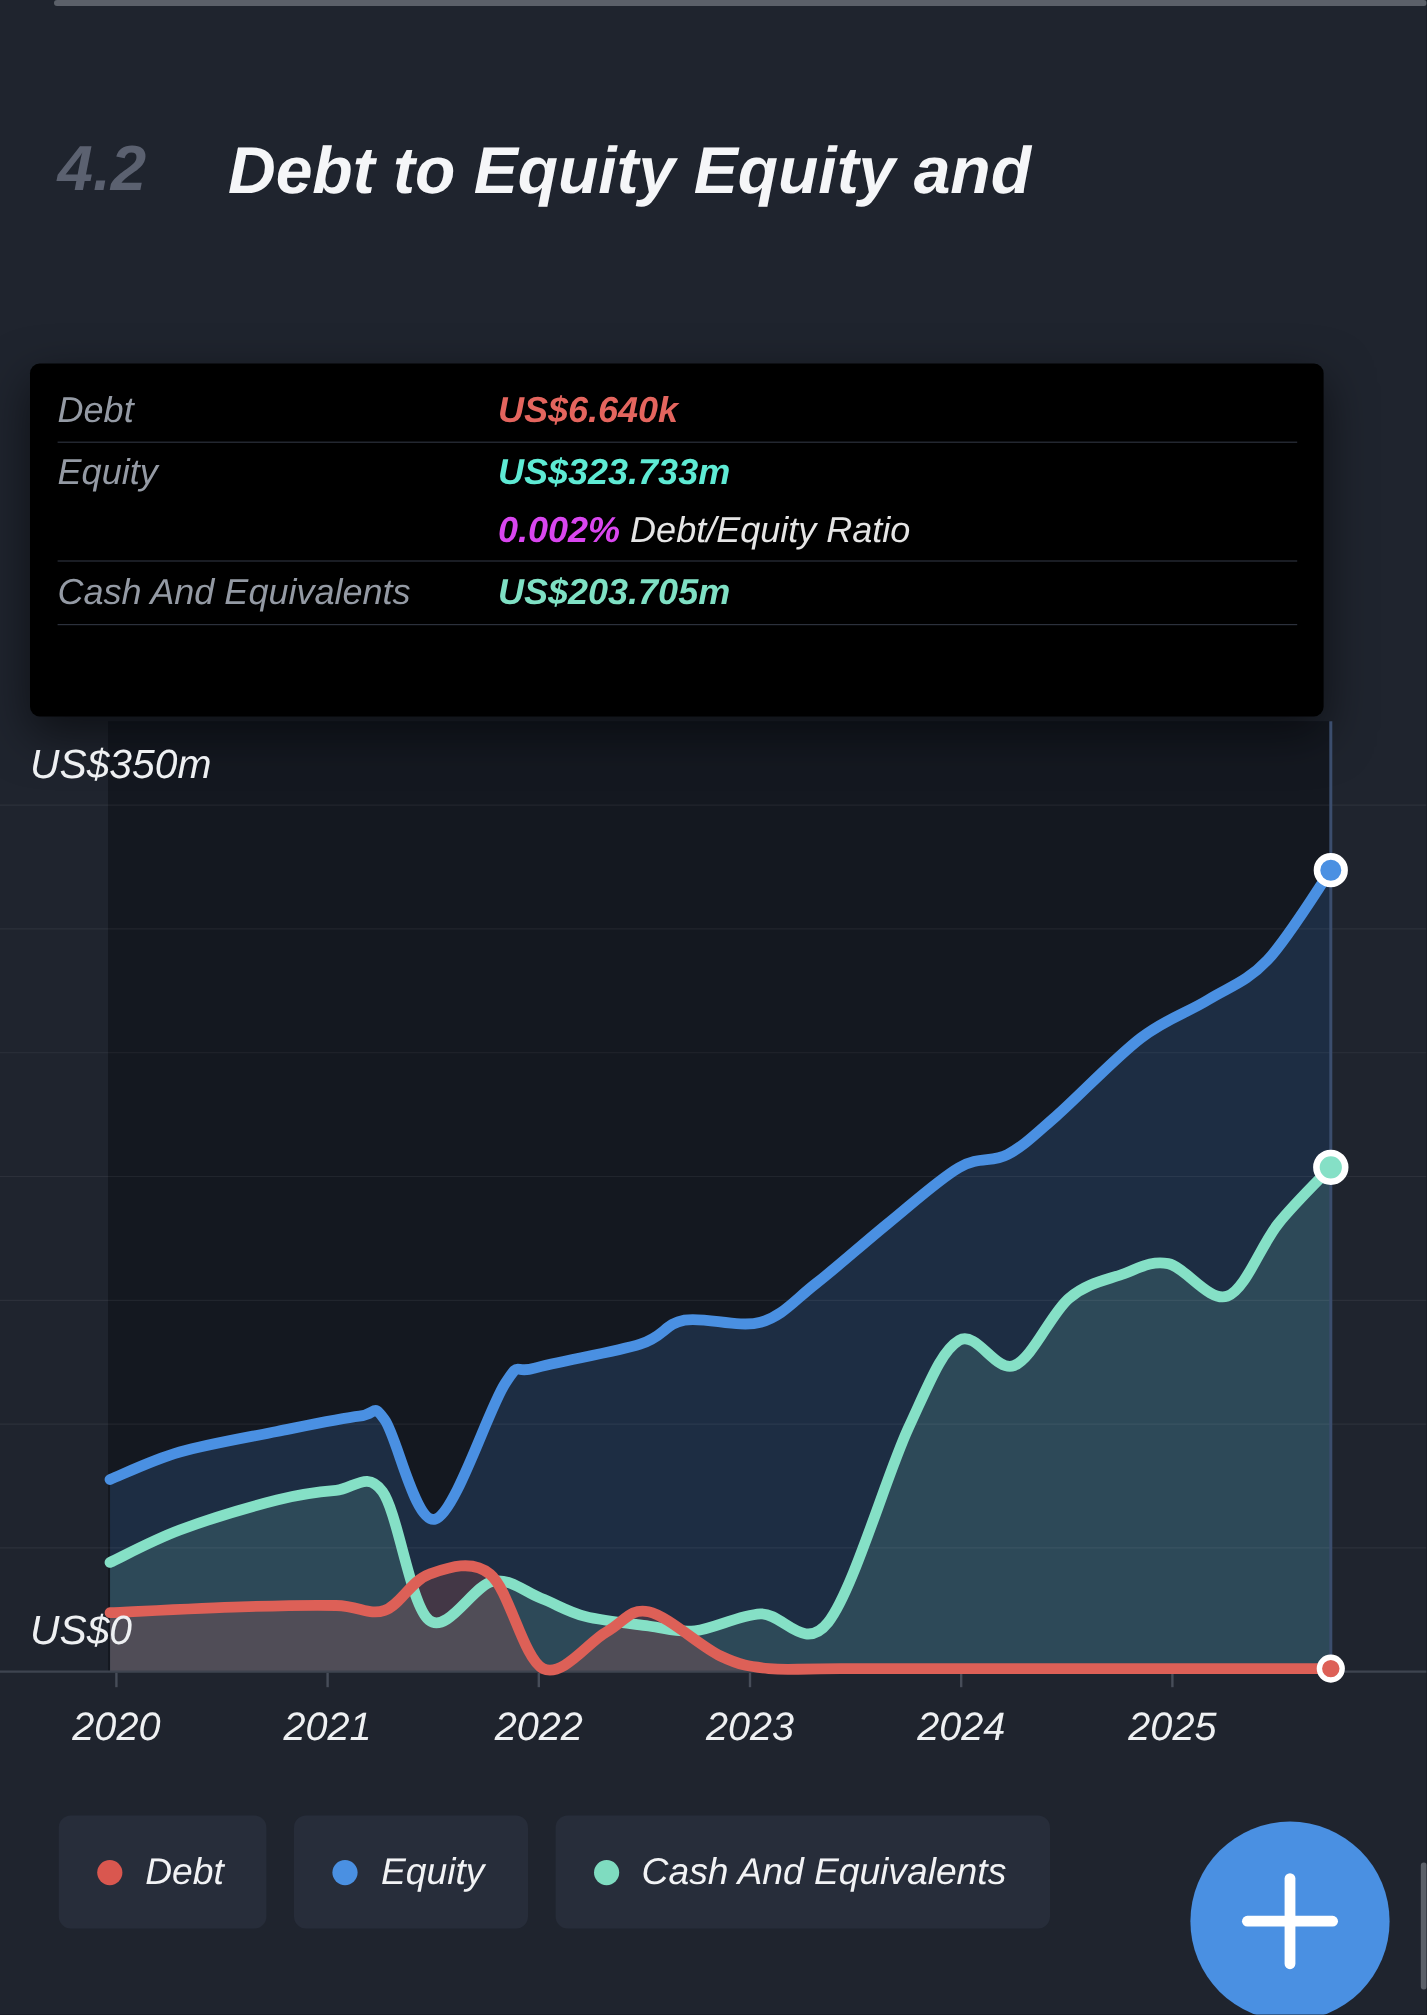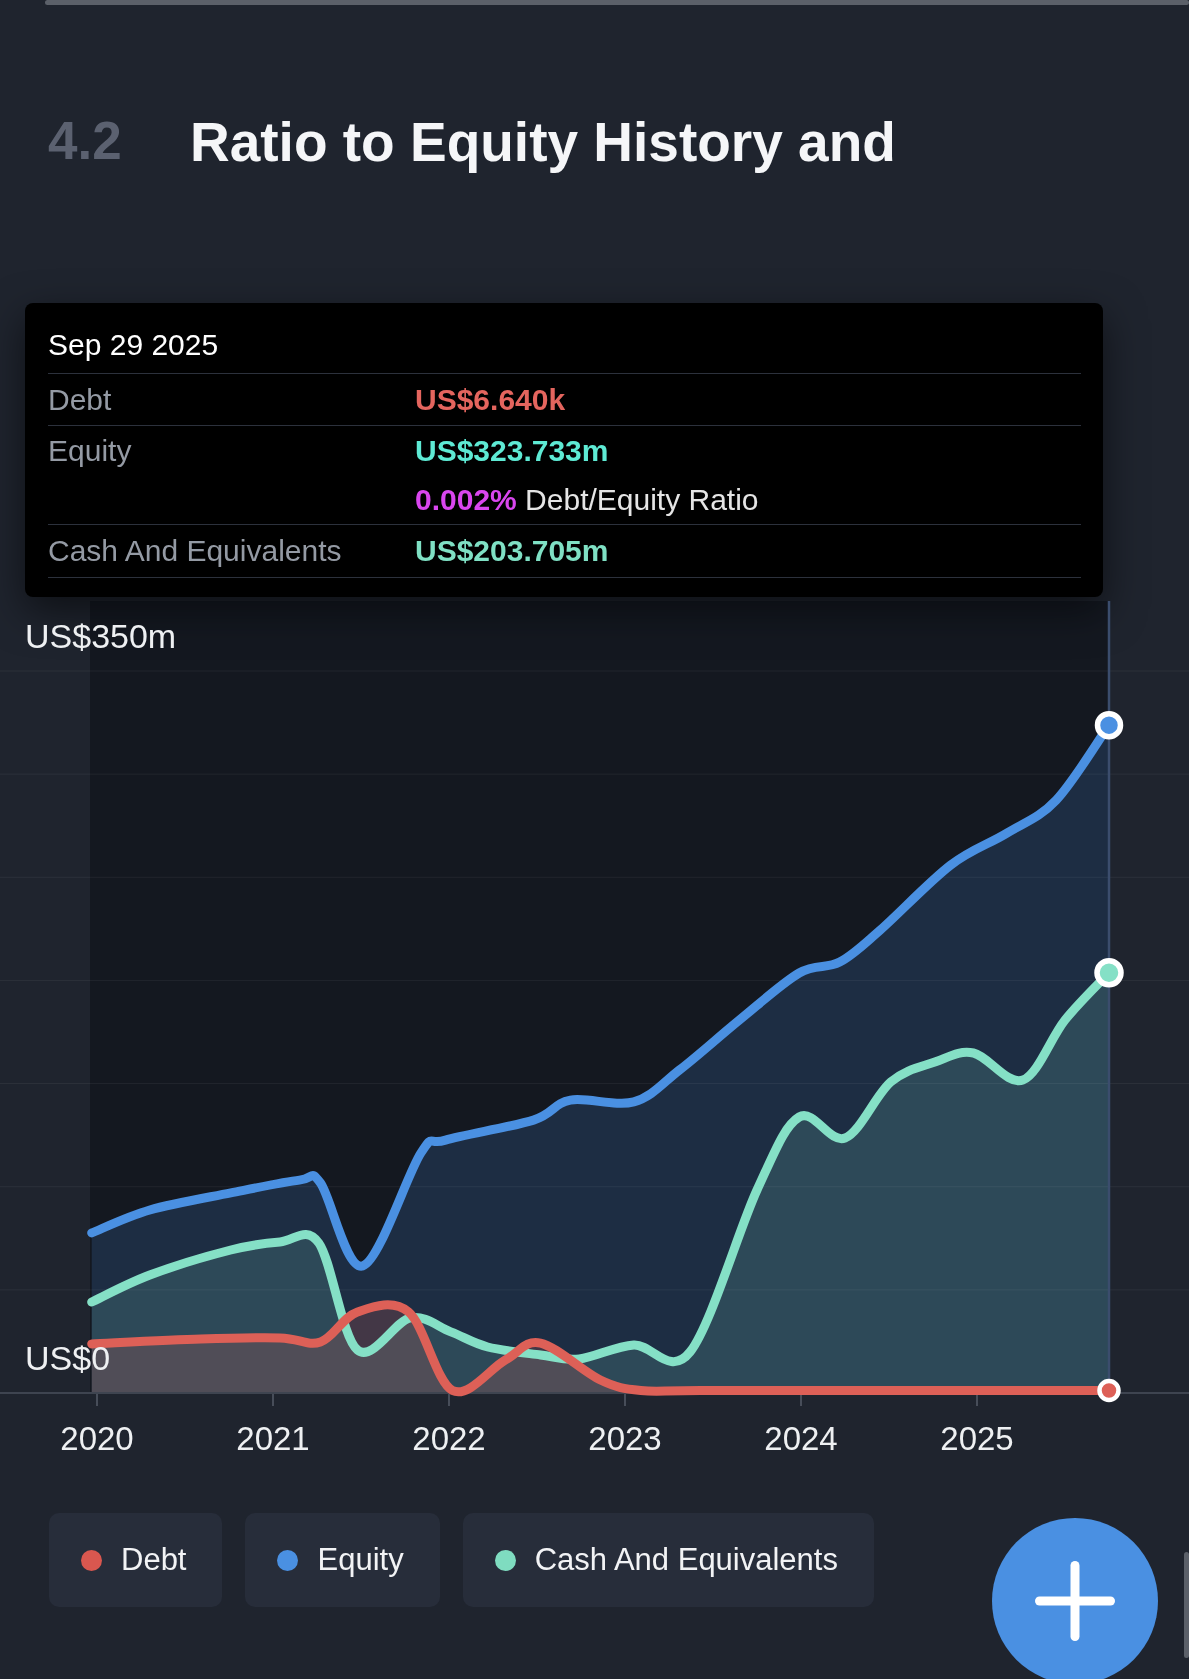--- a/index.html
+++ b/index.html
@@ -1,17 +1,17 @@
 <!DOCTYPE html>
 <html><head>
 <meta charset="utf-8">
 <style>
   html,body{margin:0;padding:0;background:#12151c;}
   #screen{position:relative;width:1189px;height:1679px;background:#1f242e;overflow:hidden;
-          font-family:"Liberation Sans",sans-serif;color:#f5f6f8;}
+          font-family:"Liberation Sans",sans-serif;color:#f5f6f8;font-style:italic;}
   
   .top-scroll{position:absolute;left:45px;top:0;right:0;height:5px;background:#5b6069;border-radius:3px;}
   .right-scroll{position:absolute;right:0;top:1552px;width:5px;height:106px;background:#5b6069;border-radius:3px;}
   
   .sec-num{position:absolute;left:48px;top:110px;font-size:53px;font-weight:bold;color:#5b6170;}
   .page-title{position:absolute;left:190px;top:100px;width:860px;font-size:55px;line-height:84px;
               font-weight:bold;color:#f5f6f8;}
   
   .tooltip{position:absolute;left:25px;top:303px;width:1078px;height:294px;background:#000;border-radius:8px;
            box-sizing:border-box;padding:14px 22px 0 23px;box-shadow:0 14px 40px rgba(0,0,0,0.55);}
@@ -42,24 +42,23 @@
   .plus::after{top:50%;left:0;height:9px;width:80px;transform:translateY(-50%);}
 </style>
 </head>
 <body>
 
 <div id="screen">
 
   <div class="top-scroll"></div>
 
   <div class="sec-num">4.2</div>
-  <div class="page-title"><span>Ratio to Equity History and</span><br></div>
+  <div class="page-title"><span>Debt to Equity Equity and</span><br></div>
 
   <div class="tooltip">
-    <div class="tt-date">Sep 29 2025</div>
     <div class="tt-row r-debt">
       <span class="tt-label">Debt</span>
       <span class="tt-val" style="color: rgb(228, 101, 94);">US$6.640k</span>
     </div>
     <div class="tt-row r-equity">
       <span class="tt-label">Equity</span>
       <span class="tt-val" style="color: #5eead4;">US$323.733m</span>
     </div>
     <div class="tt-row r-ratio">
       <span class="ratio-wrap"><span class="ratio-val">0.002%</span>&nbsp;<span class="ratio-lab">Debt/Equity Ratio</span></span>

